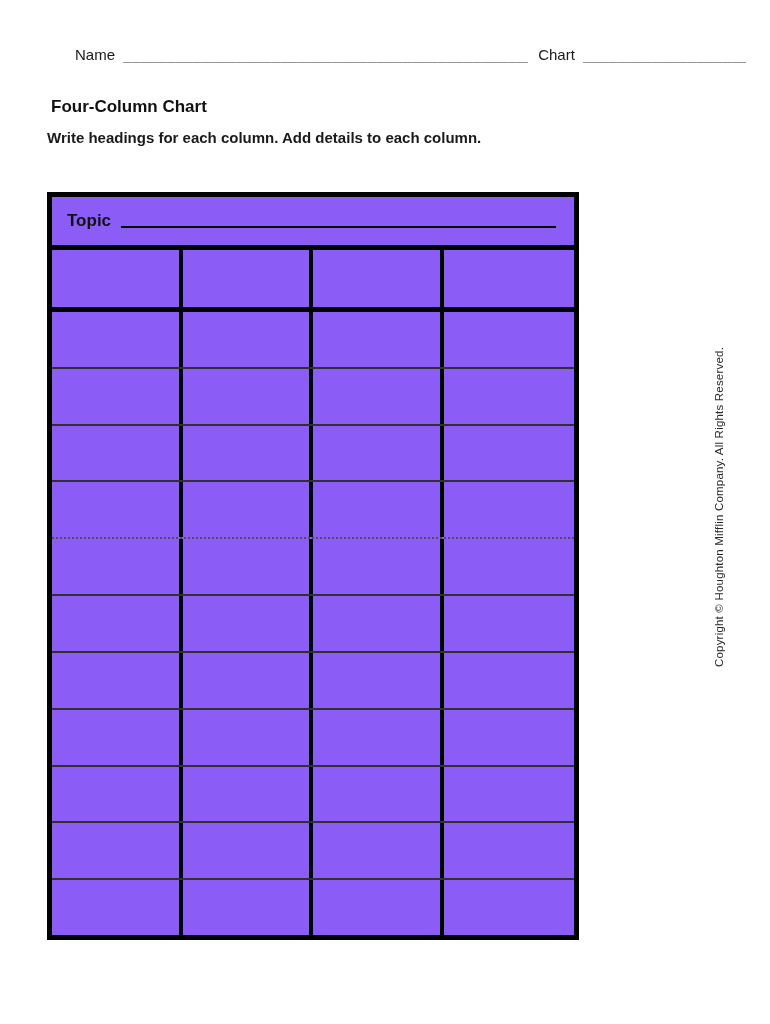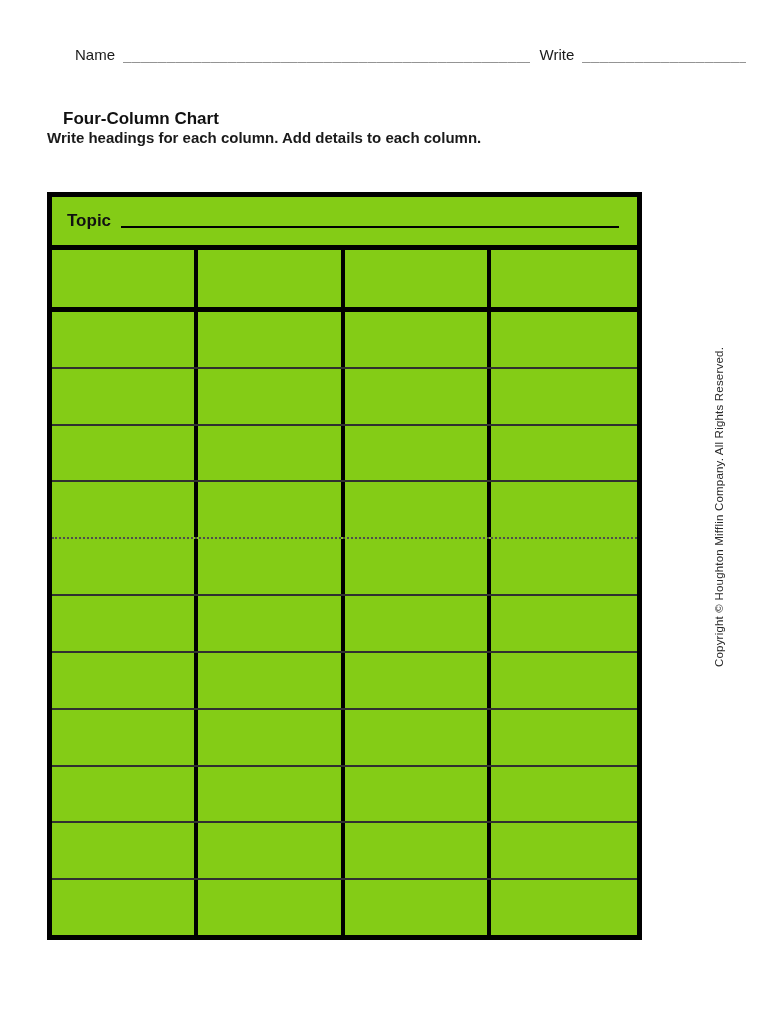--- a/index.html
+++ b/index.html
@@ -23,35 +23,35 @@
     color: #8e8e8e;
     white-space: nowrap; overflow: hidden;
     letter-spacing: 0.4px;
   }
   .name-u { flex: 1 1 auto; margin: 0 10px 0 8px; }
   .date-u { width: 176px; margin-left: 8px; }
 
   
   .title {
     position: absolute; left: 47px; top: 93px;
-    font-size: 17px; font-weight: bold; color: #111; margin: 16px;
+    font-size: 17px; font-weight: bold; color: #111; margin: 4px;
   }
   .instruction {
     position: absolute; left: 47px; top: 129px;
     font-size: 15px; color: #1a1a1a; margin: 0; font-weight: bold;
   }
 
   
   .chart {
     position: absolute; left: 47px; top: 192px;
-    width: 595px; height: 748px;
+    width: 532px; height: 748px;
     border: 5px solid #000;
     box-sizing: border-box;
     display: flex; flex-direction: column;
-    background: #84cc16;
+    background: #8b5cf6;
   }
   .topic-row {
     height: 53px; flex: 0 0 auto;
     border-bottom: 5px solid #000;
     display: flex; align-items: center;
     padding-left: 15px; box-sizing: border-box;
   }
   .topic-lbl { font-size: 17px; font-weight: bold; color: #111; }
   .topic-line {
     flex: 1 1 auto; height: 0;
@@ -85,21 +85,21 @@
   }
 </style>
 </head>
 <body>
 
 <div class="sheet">
 
   <div class="topline">
     <span>Name</span>
     <span class="uline name-u">__________________________________________________</span>
-    <span>Write</span>
+    <span>Chart</span>
     <span class="uline date-u">________________________</span>
   </div>
 
   <h1 class="title">Four-Column Chart</h1>
   <p class="instruction">Write headings for each column. Add details to each column.</p>
 
   <div class="chart">
     <div class="topic-row">
       <span class="topic-lbl">Topic</span>
       <span class="topic-line"></span>

